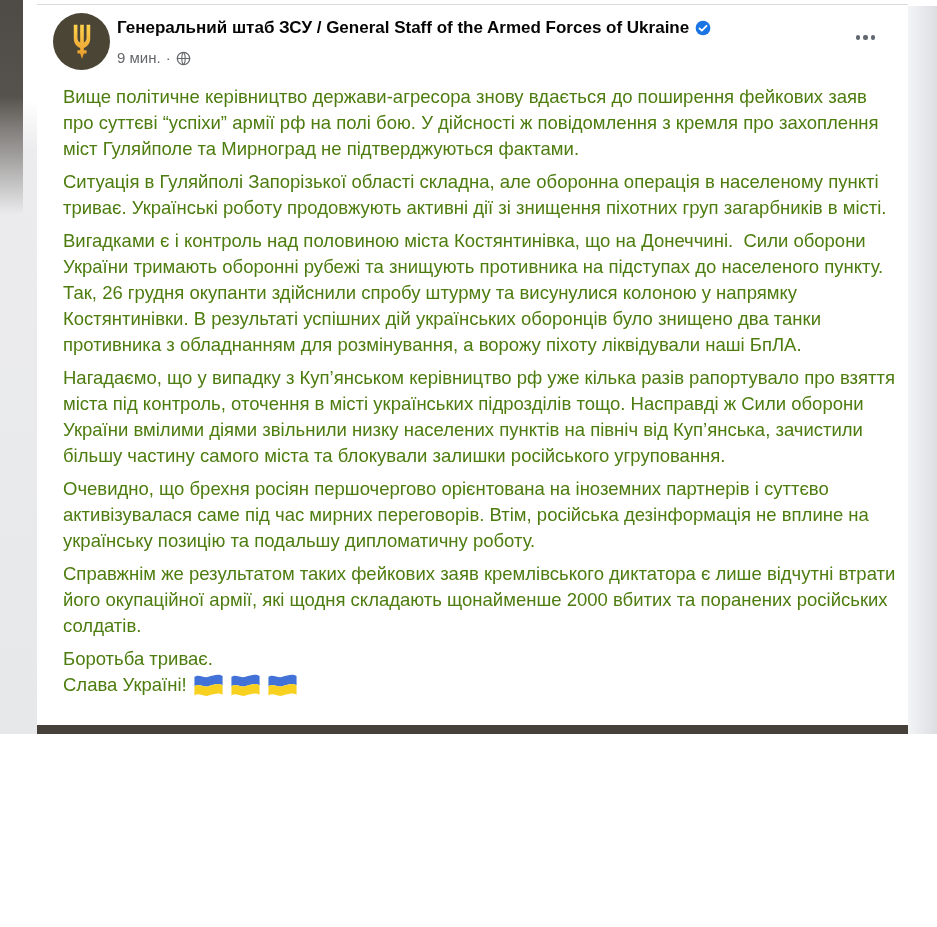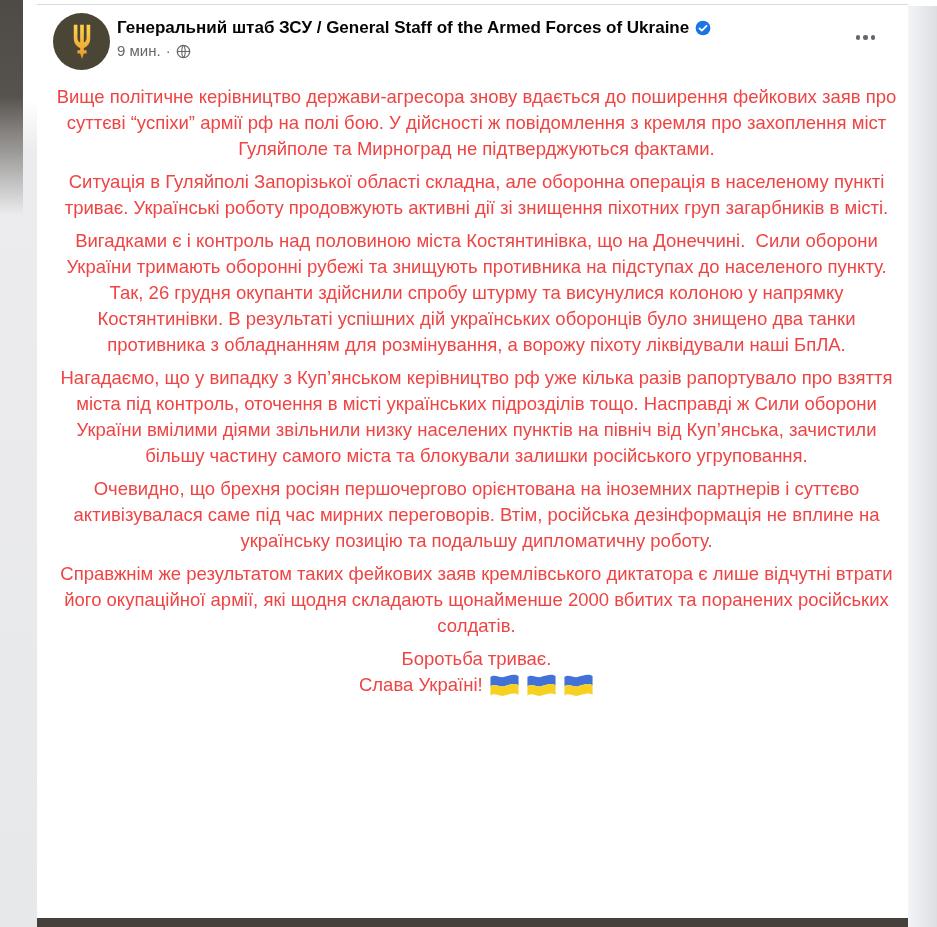--- a/index.html
+++ b/index.html
@@ -1,21 +1,21 @@
 <!DOCTYPE html>
 <html lang="uk"><head>
 <meta charset="utf-8">
 <style>
   html,body{margin:0;padding:0;}
   body{
     width:937px;height:927px;overflow:hidden;
     font-family:"Liberation Sans","DejaVu Sans",sans-serif;
     background:#ffffff;
   }
-  .page{position:relative;width:937px;height:927px;overflow:hidden;background:#ffffff;}
+  .page{position:relative;width:937px;height:734px;overflow:hidden;background:#ffffff;}
 
   
   .left-rail{
     position:absolute;left:0;top:0;bottom:0;width:37px;
     background:linear-gradient(180deg,#ffffff 0px,#ffffff 100px,#ececee 150px,#e7e8ea 100%);
   }
   .left-rail .dark-shade{
     position:absolute;left:0;top:0;width:23px;height:215px;
     background:linear-gradient(180deg,#4e4a45 0%,#56524d 45%,rgba(90,86,80,0) 100%);
   }
@@ -52,36 +52,36 @@
   }
   .avatar svg{width:34px;height:42px;display:block;}
   .header-text{margin-left:7px;padding-top:4px;min-width:0;}
   .name-row{display:flex;align-items:center;}
   .page-name{
     font-size:17px;font-weight:bold;color:#050505;line-height:21px;
     white-space:nowrap;
   }
   .verified{width:16px;height:16px;margin-left:6px;flex:0 0 auto;display:block;}
   .meta-row{
-    display:flex;align-items:center;margin-top:4px;
+    display:flex;align-items:center;margin-top:11px;
     font-size:15px;color:#65676b;line-height:18px;
   }
   .meta-sep{margin:0 5px;}
   .globe{width:15px;height:15px;display:block;margin-top:1px;}
   .more-btn{
     margin-left:auto;margin-top:16px;margin-right:13px;
     display:flex;align-items:center;gap:3px;
     background:none;border:none;padding:6px 4px;cursor:pointer;
   }
   .more-btn .dot{width:4.5px;height:4.5px;border-radius:50%;background:#606770;}
 
   
   .post-body{
-    padding:14px 8px 0 16px;
-    font-size:18.5px;line-height:26px;color:#ef4444;text-align:center;
+    padding:14px 8px 0 26px;
+    font-size:18.5px;line-height:26px;color:#4d7c0f;
   }
   .post-body p{margin:0 0 7px 0;}
   .signoff{margin:0;}
   .flag-row{white-space:nowrap;margin-top:36px;}
   .flag{width:31px;height:23px;display:inline-block;vertical-align:-5px;margin-left:1px;}
 </style>
 </head>
 <body>
 
 <div class="page">

